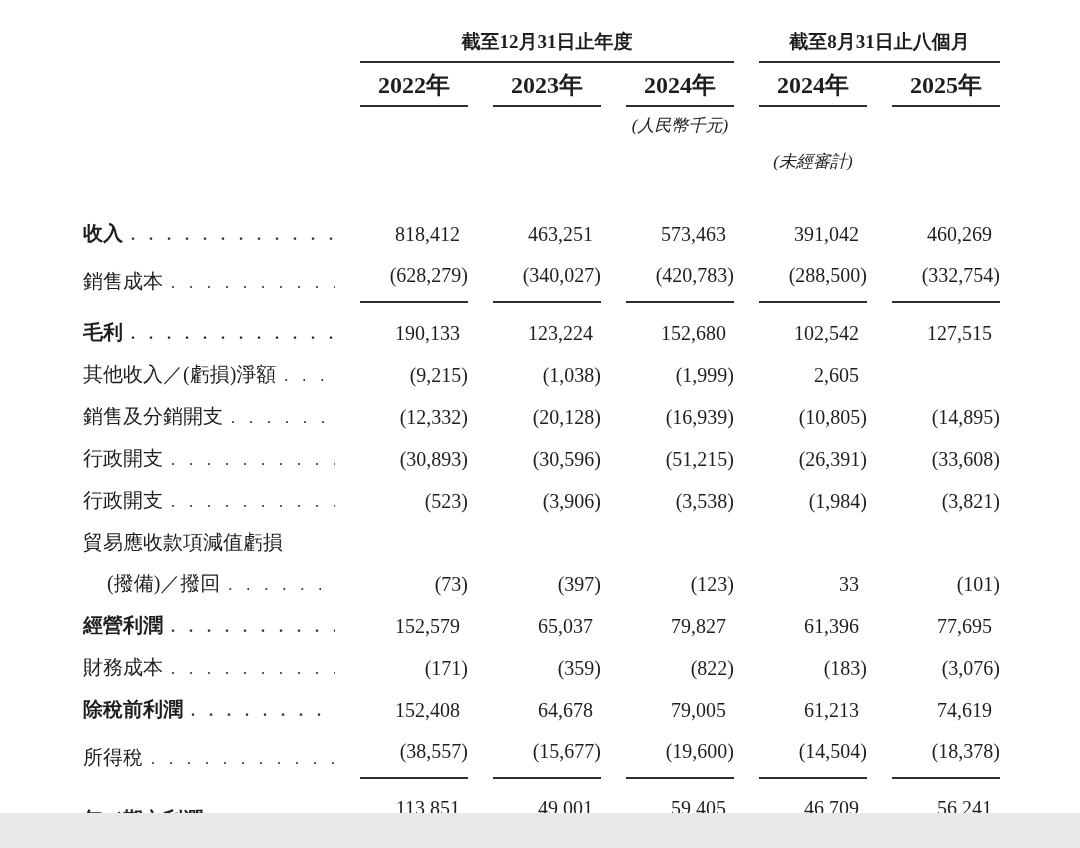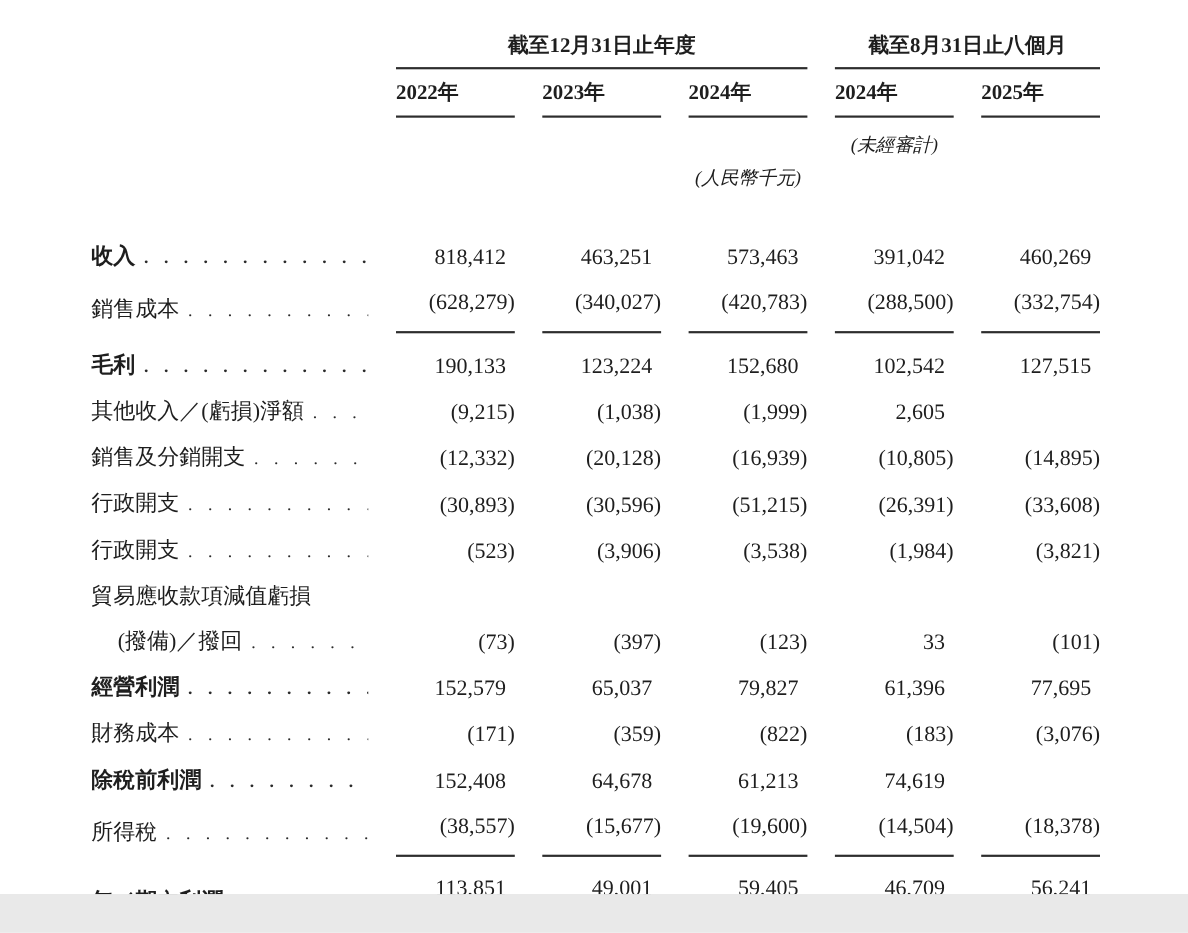--- a/index.html
+++ b/index.html
@@ -35,23 +35,23 @@
     font-weight: bold;
     font-size: 19px;
     line-height: 24px;
     padding-bottom: 7px;
     border-bottom: 2px solid #2d2d2d;
     white-space: nowrap;
   }
   .group-annual { grid-column: 2 / 5; }
   .group-interim { grid-column: 5 / 7; }
   .year-cell {
-    text-align: left;
+    text-align: center;
     font-weight: bold;
-    font-size: 19px;
+    font-size: 24px;
     line-height: 24px;
     padding: 10px 0 8px 0;
     border-bottom: 2px solid #2d2d2d;
     white-space: nowrap;
   }
   .note-cell {
     text-align: center;
     font-style: italic;
     font-size: 17px;
     line-height: 22px;
@@ -117,25 +117,25 @@
       <div class="cell"></div>
 
     <div class="year-cell">2022年</div>
         <div class="year-cell">2023年</div>
         <div class="year-cell">2024年</div>
         <div class="year-cell">2024年</div>
         <div class="year-cell">2025年</div>
       </div>
 
     <div class="row">
+      <div class="note-cell note-unit">(人民幣千元)</div>
+    </div>
+
+    <div class="row">
       <div class="note-cell note-audit">(未經審計)</div>
-    </div>
-
-    <div class="row">
-      <div class="note-cell note-unit">(人民幣千元)</div>
     </div>
 
     <div id="rows-container">
 
     <div class="row data-row">
           <div class="cell label-cell bold">
             <span>收入</span>
             <span class="dots">. . . . . . . . . . . . . . . . . . . . . . . . . . . . . . . . . . . . . . . .</span>
           </div>
           <div class="cell val-cell pad-r">818,412</div>
@@ -252,20 +252,21 @@
           <div class="cell val-cell">(183)</div>
           <div class="cell val-cell">(3,076)</div>
         </div>
         <div class="row data-row">
           <div class="cell label-cell bold">
             <span>除稅前利潤</span>
             <span class="dots">. . . . . . . . . . . . . . . . . . . . . . . . . . . . . . . . . . . . . . . .</span>
           </div>
           <div class="cell val-cell pad-r">152,408</div>
           <div class="cell val-cell pad-r">64,678</div>
+          <div class="cell val-cell pad-r">79,005</div>
           <div class="cell val-cell pad-r">61,213</div>
           <div class="cell val-cell pad-r">74,619</div>
         </div>
         <div class="row data-row rule-single">
           <div class="cell label-cell">
             <span>所得稅</span>
             <span class="dots">. . . . . . . . . . . . . . . . . . . . . . . . . . . . . . . . . . . . . . . .</span>
           </div>
           <div class="cell val-cell">(38,557)</div>
           <div class="cell val-cell">(15,677)</div>

